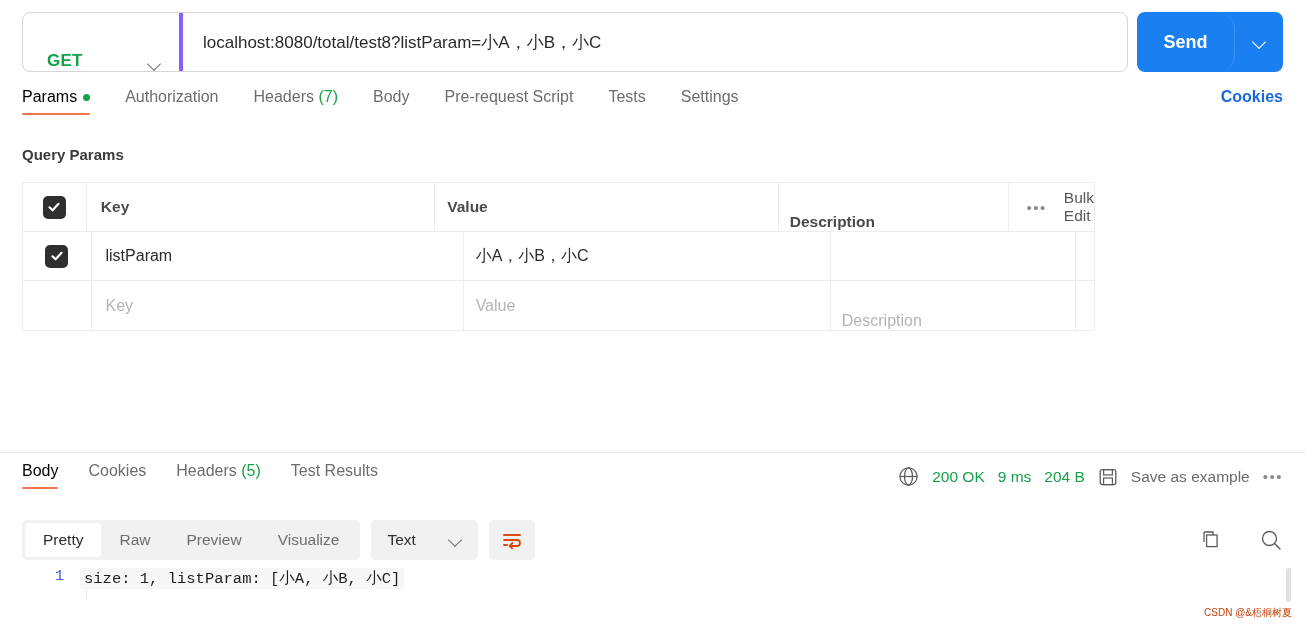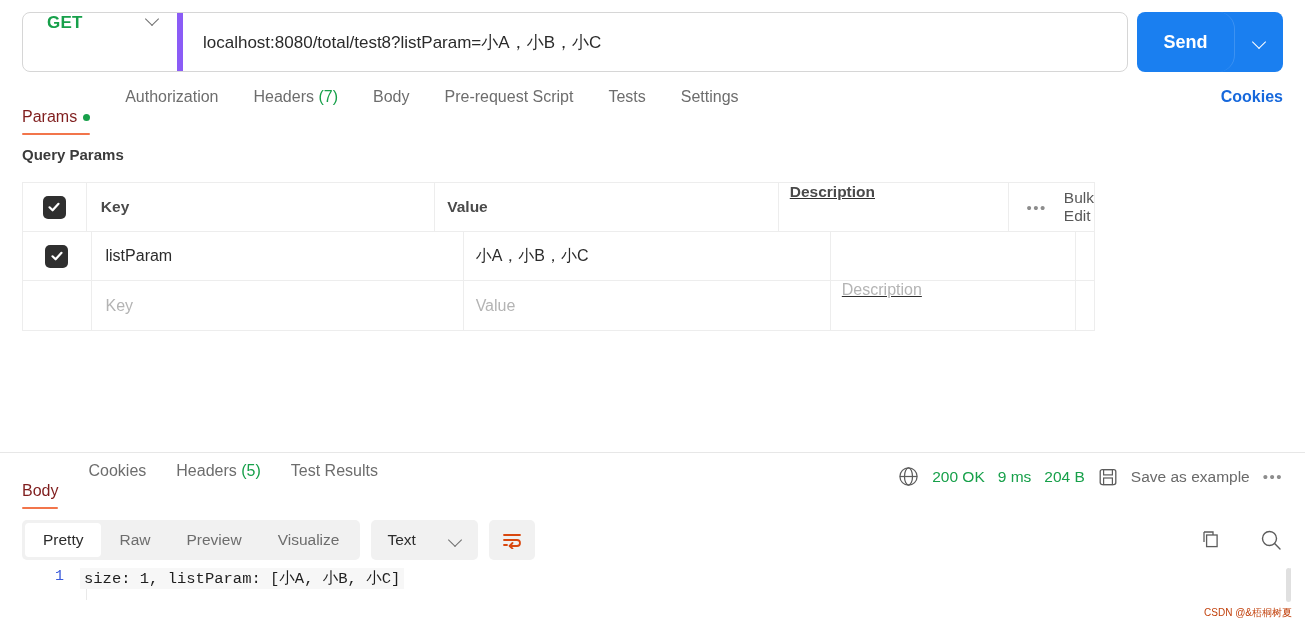--- a/index.html
+++ b/index.html
@@ -18,23 +18,23 @@
     display: flex; align-items: center; padding: 0 22px;
   }
   .url-box {
     flex: 1 1 auto; height: 60px;
     border: 1px solid #d6d6d6; border-radius: 8px;
     display: flex; align-items: center; background: #fff;
     margin-right: 9px;
   }
   .method-sel {
     width: 160px; height: 100%;
-    display: flex; align-items: flex-start; justify-content: space-between;
+    display: flex; align-items: flex-end; justify-content: space-between;
     padding: 0 18px 0 24px; cursor: pointer;
-    border-right: 6px solid #8b5cf6;
+    border-right: 4px solid #8b5cf6;
   }
   .method-label { color: #17a04a; font-weight: bold; font-size: 17px; letter-spacing: .2px; }
   .chev { width: 13px; height: 13px; position: relative; display:inline-block; }
   .chev::before {
     content: ""; position: absolute; left: 1px; top: 1px;
     width: 9px; height: 9px;
     border-right: 1.6px solid #707070; border-bottom: 1.6px solid #707070;
     transform: rotate(45deg);
   }
   .url-input {
@@ -59,21 +59,21 @@
 
   
   .req-tabs {
     position: absolute; left: 0; top: 88px; width: 1305px; height: 42px;
     display: flex; align-items: flex-start; padding: 0 22px;
   }
   .tab {
     font-size: 16px; color: #6d6d6d; padding: 0 0 9px 0; margin-right: 35px;
     cursor: pointer; position: relative; white-space: nowrap;
   }
-  .tab.active { color: #7f1d1d; margin-top: 20px; }
+  .tab.active { color: #000000; }
   .tab.active::after {
     content: ""; position: absolute; left: 0; right: 0; bottom: 0;
     height: 2.5px; background: #f2754b; border-radius: 2px;
   }
   .tab .count { color: #17a04a; }
   .dot-green {
     display: inline-block; width: 7px; height: 7px; border-radius: 50%;
     background: #17a04a; margin-left: 6px; vertical-align: middle;
   }
   .cookies-link {
@@ -91,21 +91,21 @@
     border: 1px solid #ededed; border-collapse: collapse;
   }
   .params-table .row { display: flex; height: 49px; border-bottom: 1px solid #ededed; }
   .params-table .row:last-child { border-bottom: none; }
   .c-check {
     width: 73px; border-right: 1px solid #ededed;
     display: flex; align-items: center; justify-content: center;
   }
   .c-key   { width: 395px; border-right: 1px solid #ededed; display:flex; align-items:center; padding: 0 14px; }
   .c-val   { width: 390px; border-right: 1px solid #ededed; display:flex; align-items:center; padding: 0 12px; }
-  .c-desc  { width: 260px; border-right: 1px solid #ededed; display:flex; align-items:flex-start; padding: 0 11px; text-decoration: underline; }
+  .c-desc  { width: 260px; border-right: 1px solid #ededed; display:flex; align-items:flex-end; padding: 0 11px; }
   .c-act   { flex: 1; display: flex; align-items: center; padding-left: 18px; gap: 17px; }
   .hdr-text { font-size: 15.5px; font-weight: bold; color: #4a4a4a; }
   .cell-text { font-size: 16px; color: #2b2b2b; }
   .cell-ph   { font-size: 16px; color: #b4b4b4; }
   .checkbox {
     width: 23px; height: 23px; border-radius: 5px; background: #2f2f2f;
     display: flex; align-items: center; justify-content: center; cursor: pointer;
   }
   .checkbox svg { display: block; }
   .ellipsis { letter-spacing: 1.5px; color: #8d8d8d; font-size: 15px; cursor: pointer; }

